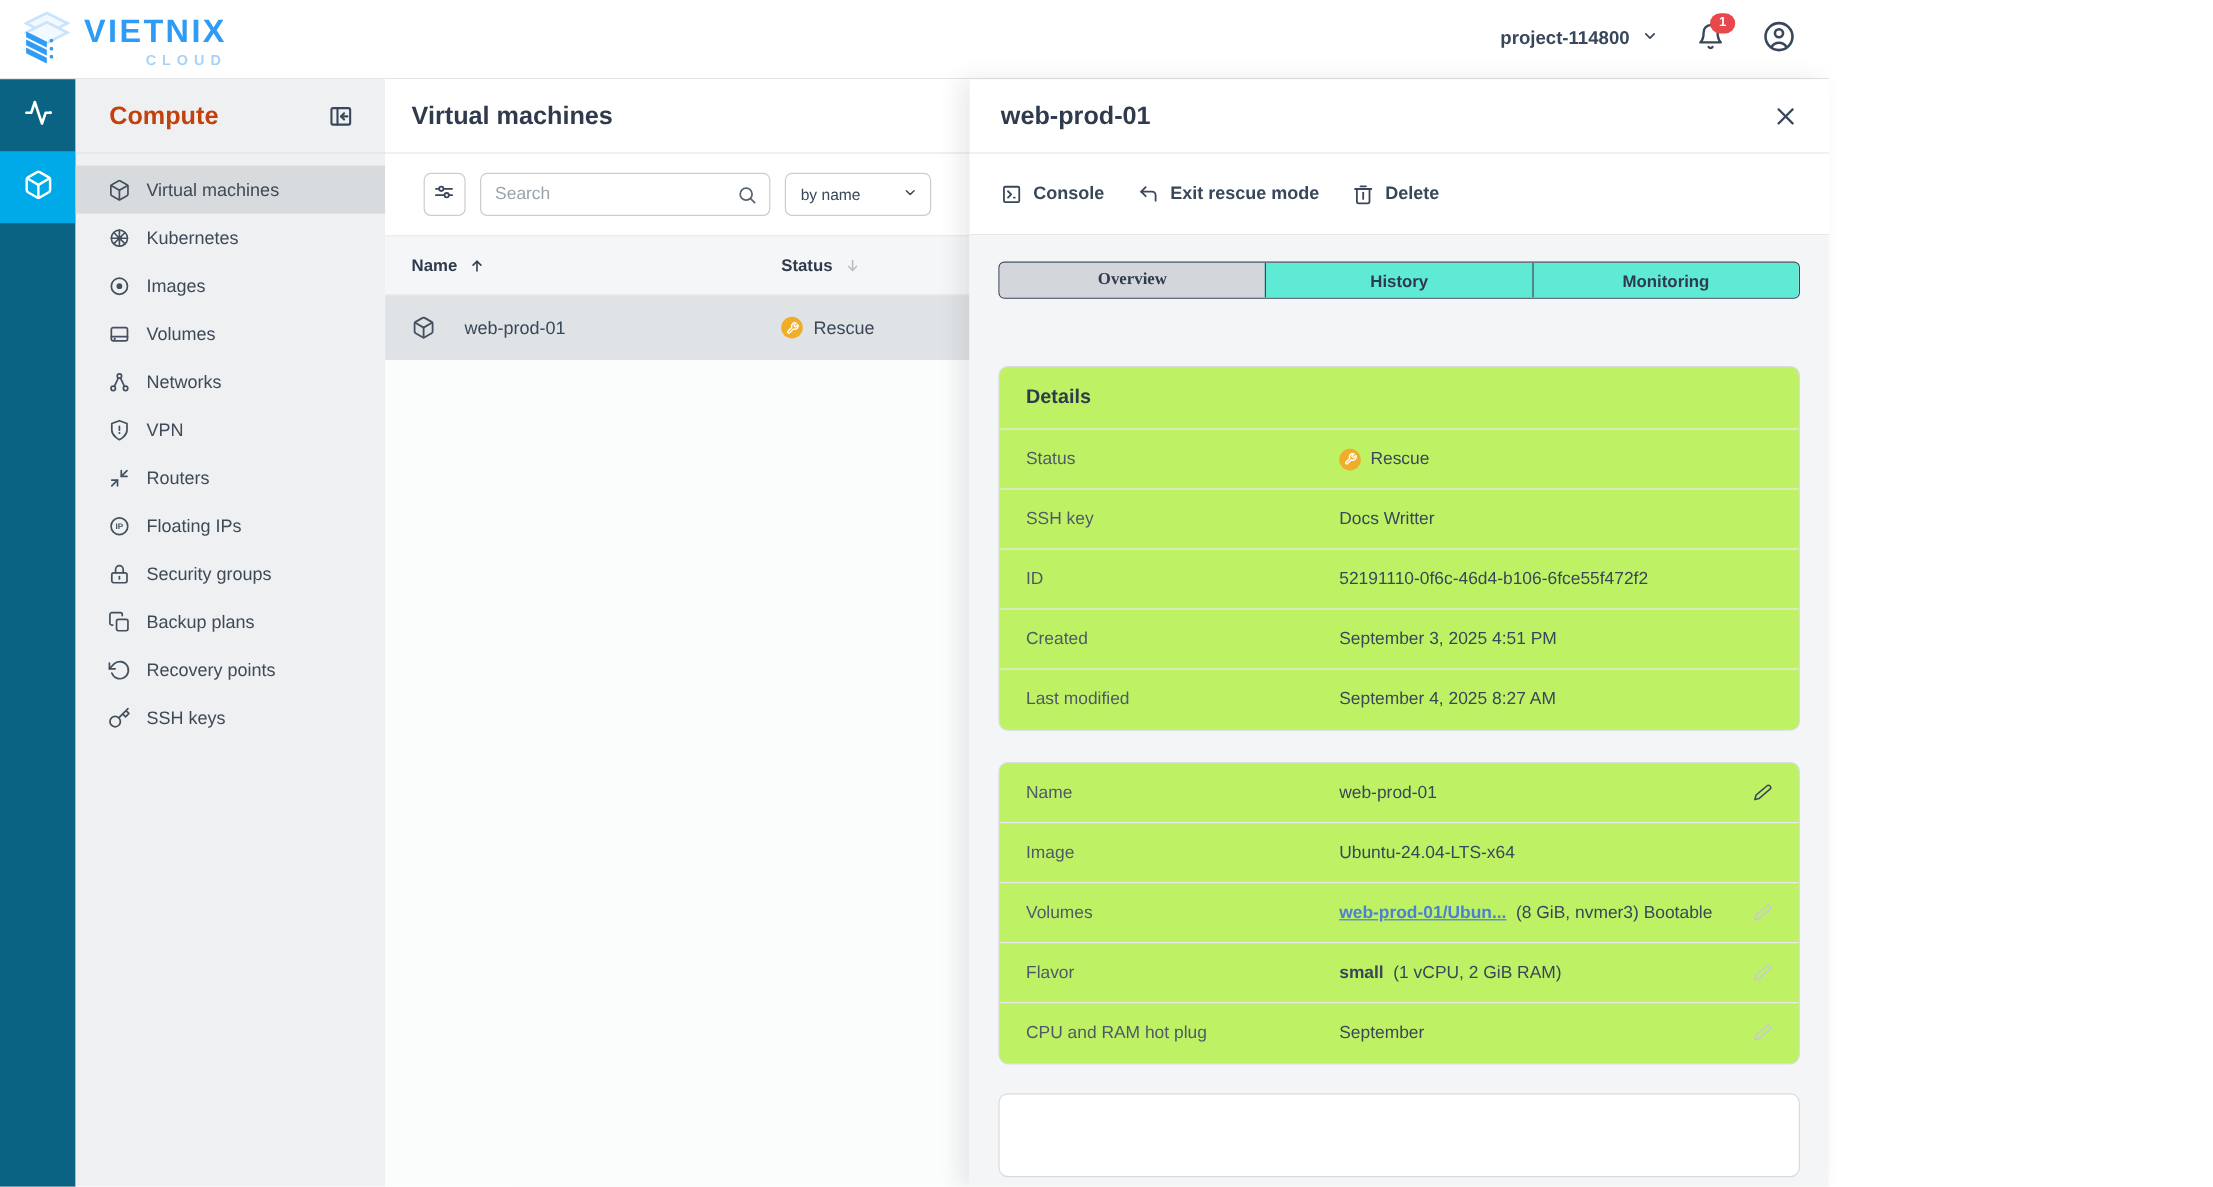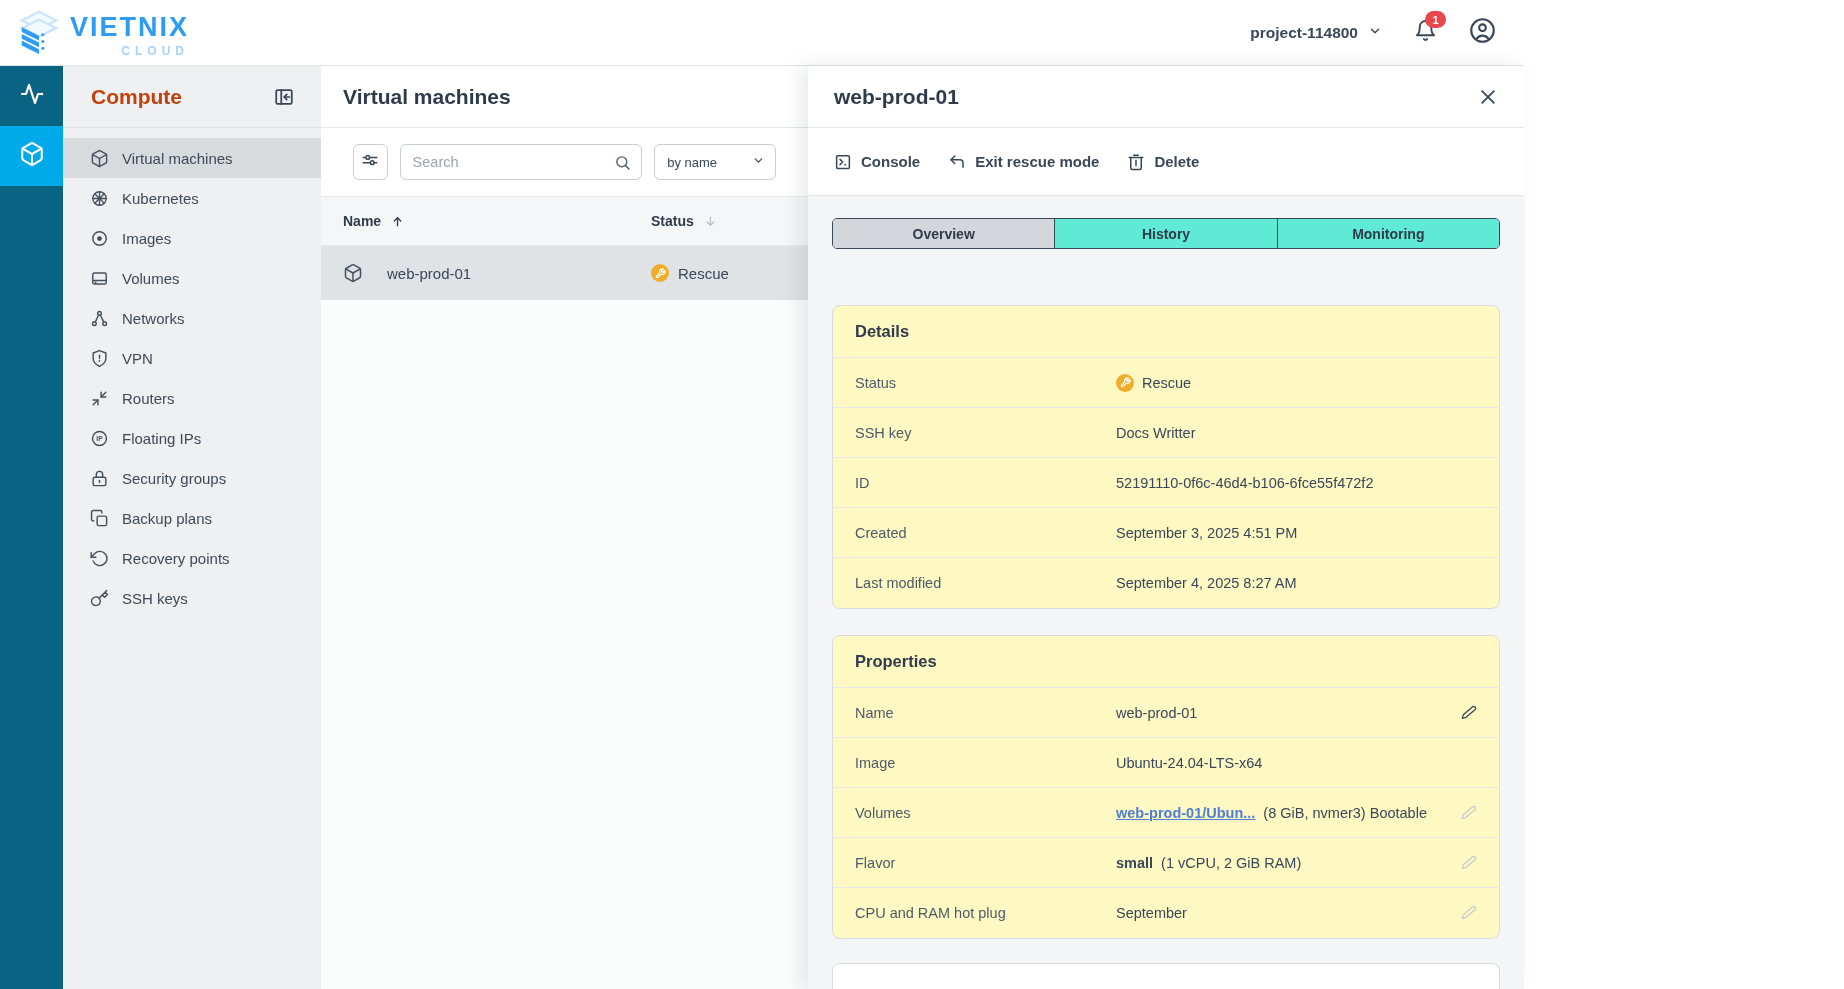--- a/index.html
+++ b/index.html
@@ -89,24 +89,24 @@
     padding: 0 26px; border-bottom: 1px solid #e5e7e9; }
   .action { display: flex; align-items: center; gap: 9px; font-size: 15px; font-weight: 700;
     color: #39475a; cursor: pointer; }
   .action .aicon { display: flex; }
   .panel-body { flex: 1; min-height: 0; background: #f4f5f6; padding: 22px 24px; overflow: hidden; }
 
   .tabs { display: flex; border: 1.5px solid #39475a; border-radius: 5px; overflow: hidden; background: #fff; }
   .tab { flex: 1; height: 29px; display: flex; align-items: center; justify-content: center;
     font-size: 14px; font-weight: 600; color: #2f3b4c; border-left: 1.5px solid #39475a;
     cursor: pointer; background: #5eead4; }
-  .tab:first-child { border-left: none; }
+  .tab:first-child { border-left: none; font-family: Liberation Serif, serif; }
   .tab.active { background: #d3d6da; }
 
-  .card { background: #fef9c3; border: 1px solid #d9dcdf; border-radius: 8px; margin-top: 26px; overflow: hidden; }
+  .card { background: #bef264; border: 1px solid #d9dcdf; border-radius: 8px; margin-top: 26px; overflow: hidden; }
   .card.first { margin-top: 56px; }
   .card-title { height: 52px; display: flex; align-items: center; padding: 0 22px;
     font-size: 16.5px; font-weight: 600; color: #2f3b4c; border-bottom: 1px solid #e7e9eb; }
   .crow { height: 50px; display: flex; align-items: center; padding: 0 22px;
     border-bottom: 1px solid #e7e9eb; font-size: 14.5px; }
   .crow:last-child { border-bottom: none; }
   .clabel { width: 261px; flex: 0 0 261px; color: #4e5a68; }
   .cvalue { flex: 1; min-width: 0; display: flex; align-items: center; gap: 8px; color: #39475a; white-space: nowrap; }
   .cedit { margin-left: auto; display: flex; cursor: pointer; }
   .edit-dark { color: #39475a; }
@@ -497,21 +497,20 @@
             <span class="clabel">Created</span>
             <span class="cvalue">September 3, 2025 4:51 PM</span>
           </div>
           <div class="crow">
             <span class="clabel">Last modified</span>
             <span class="cvalue">September 4, 2025 8:27 AM</span>
           </div>
         </div>
 
         <div class="card">
-          <div class="card-title">Properties</div>
           <div class="crow">
             <span class="clabel">Name</span>
             <span class="cvalue">web-prod-01</span>
             <span class="cedit edit-dark">
               <svg width="16" height="16" viewBox="0 0 24 24" fill="none" stroke="currentColor" stroke-width="1.9" stroke-linecap="round" stroke-linejoin="round">
                   <path d="M17 3a2.828 2.828 0 1 1 4 4L7.5 18.5 2 20l1.5-5.5L17 3z"></path>
                 </svg>
             </span>
           </div>
           <div class="crow">

